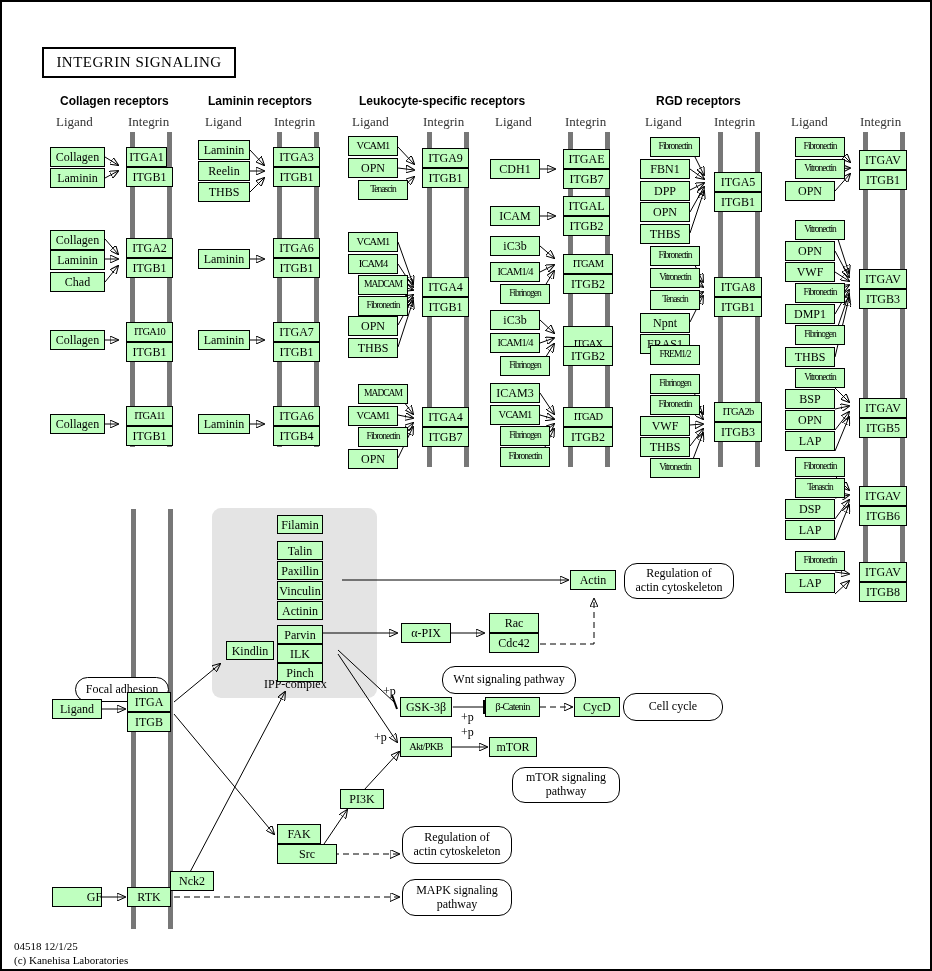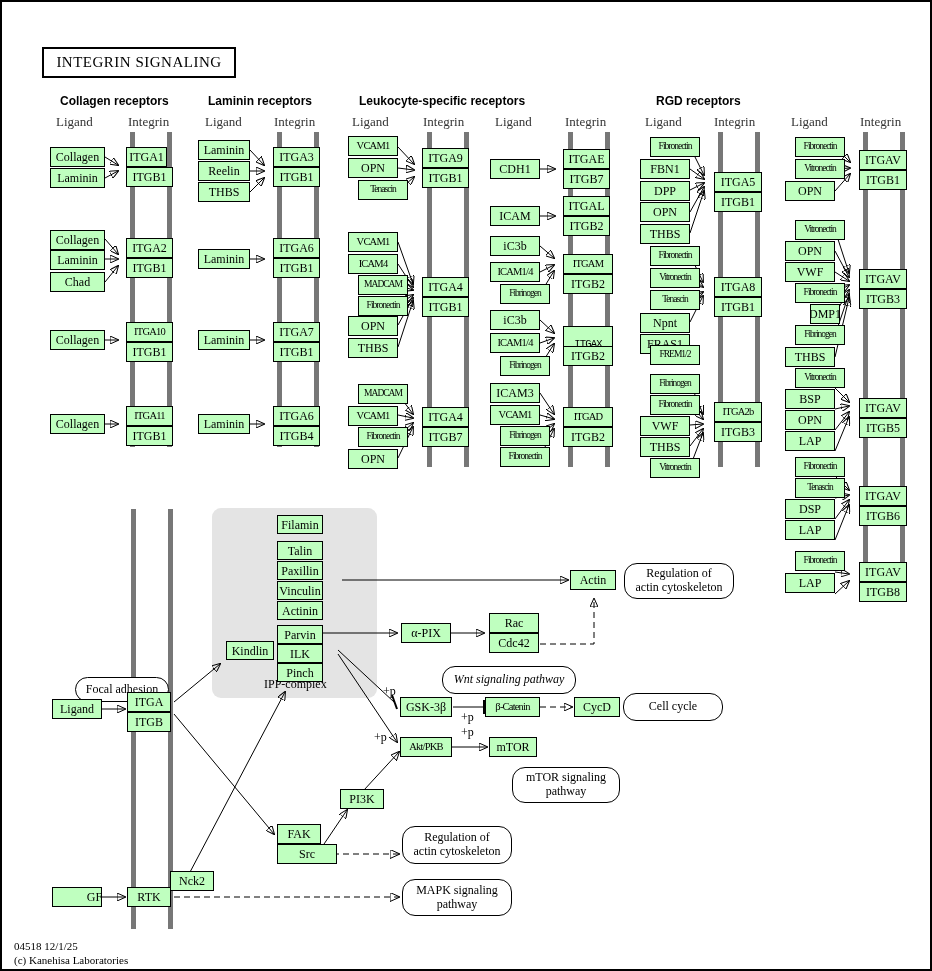--- a/index.html
+++ b/index.html
@@ -309,21 +309,21 @@
 
   <div class="abs gbox" style="left:488px;top:234px;width:50px;height:20px;">iC3b</div>
   <div class="abs gbox tight" style="left:488px;top:260px;width:50px;height:20px;">ICAM1/4</div>
   <div class="abs gbox tighter" style="left:488px;top:282px;width:50px;height:20px;">Fibrinogen</div>
   <div class="abs gbox tight" style="left:561px;top:252px;width:50px;height:20px;">ITGAM</div>
   <div class="abs gbox" style="left:561px;top:272px;width:50px;height:20px;">ITGB2</div>
 
   <div class="abs gbox" style="left:488px;top:308px;width:50px;height:20px;">iC3b</div>
   <div class="abs gbox tight" style="left:488px;top:331px;width:50px;height:20px;">ICAM1/4</div>
   <div class="abs gbox tighter" style="left:488px;top:354px;width:50px;height:20px;">Fibrinogen</div>
-  <div class="abs gbox tight" style="left:561px;top:324px;width:50px;height:36px;font-family:Liberation Mono, monospace;">ITGAX</div>
+  <div class="abs gbox tight" style="left:561px;top:324px;width:50px;height:36px;">ITGAX</div>
   <div class="abs gbox" style="left:561px;top:344px;width:50px;height:20px;">ITGB2</div>
 
   <div class="abs gbox" style="left:488px;top:381px;width:50px;height:20px;">ICAM3</div>
   <div class="abs gbox tight" style="left:488px;top:403px;width:50px;height:20px;">VCAM1</div>
   <div class="abs gbox tighter" style="left:488px;top:424px;width:50px;height:20px;">Fibrinogen</div>
   <div class="abs gbox tighter" style="left:488px;top:445px;width:50px;height:20px;">Fibronectin</div>
   <div class="abs gbox tight" style="left:561px;top:405px;width:50px;height:20px;">ITGAD</div>
   <div class="abs gbox" style="left:561px;top:425px;width:50px;height:20px;">ITGB2</div>
 
   <div class="abs gbox tighter" style="left:638px;top:135px;width:50px;height:20px;">Fibronectin</div>
@@ -354,21 +354,21 @@
   <div class="abs gbox tighter" style="left:783px;top:135px;width:50px;height:20px;">Fibronectin</div>
   <div class="abs gbox tighter" style="left:783px;top:157px;width:50px;height:20px;">Vitronectin</div>
   <div class="abs gbox" style="left:783px;top:179px;width:50px;height:20px;">OPN</div>
   <div class="abs gbox" style="left:857px;top:148px;width:48px;height:20px;">ITGAV</div>
   <div class="abs gbox" style="left:857px;top:168px;width:48px;height:20px;">ITGB1</div>
 
   <div class="abs gbox tighter" style="left:783px;top:218px;width:50px;height:20px;">Vitronectin</div>
   <div class="abs gbox" style="left:783px;top:239px;width:50px;height:20px;">OPN</div>
   <div class="abs gbox" style="left:783px;top:260px;width:50px;height:20px;">VWF</div>
   <div class="abs gbox tighter" style="left:783px;top:281px;width:50px;height:20px;">Fibronectin</div>
-  <div class="abs gbox" style="left:808px;top:302px;width:30px;height:20px;text-align:center;">DMP1</div>
+  <div class="abs gbox" style="left:783px;top:302px;width:50px;height:20px;text-align:center;">DMP1</div>
   <div class="abs gbox tighter" style="left:783px;top:323px;width:50px;height:20px;">Fibrinogen</div>
   <div class="abs gbox" style="left:783px;top:345px;width:50px;height:20px;">THBS</div>
   <div class="abs gbox" style="left:857px;top:267px;width:48px;height:20px;">ITGAV</div>
   <div class="abs gbox" style="left:857px;top:287px;width:48px;height:20px;">ITGB3</div>
 
   <div class="abs gbox tighter" style="left:783px;top:366px;width:50px;height:20px;">Vitronectin</div>
   <div class="abs gbox" style="left:783px;top:387px;width:50px;height:20px;">BSP</div>
   <div class="abs gbox" style="left:783px;top:408px;width:50px;height:20px;">OPN</div>
   <div class="abs gbox" style="left:783px;top:429px;width:50px;height:20px;">LAP</div>
   <div class="abs gbox" style="left:857px;top:396px;width:48px;height:20px;">ITGAV</div>
@@ -421,21 +421,21 @@
   <div class="abs gbox tight" style="left:398px;top:735px;width:52px;height:20px;">Akt/PKB</div>
   <div class="abs gbox" style="left:487px;top:735px;width:48px;height:20px;">mTOR</div>
 
   <div class="abs plabel" style="left:381px;top:682px;">+p</div>
   <div class="abs plabel" style="left:459px;top:708px;">+p</div>
   <div class="abs plabel" style="left:372px;top:728px;">+p</div>
   <div class="abs plabel" style="left:459px;top:723px;">+p</div>
 
   <div class="abs pill" style="left:622px;top:561px;width:110px;height:36px;white-space:pre-line;">Regulation of
 actin cytoskeleton</div>
-  <div class="abs pill" style="left:440px;top:664px;width:134px;height:28px;font-style:italic;">Wnt signaling pathway</div>
+  <div class="abs pill" style="left:440px;top:664px;width:134px;height:28px;">Wnt signaling pathway</div>
   <div class="abs pill" style="left:621px;top:691px;width:100px;height:28px;">Cell cycle</div>
   <div class="abs pill" style="left:510px;top:765px;width:108px;height:36px;white-space:pre-line;">mTOR signaling
 pathway</div>
   <div class="abs pill" style="left:400px;top:824px;width:110px;height:38px;white-space:pre-line;">Regulation of
 actin cytoskeleton</div>
   <div class="abs pill" style="left:400px;top:877px;width:110px;height:37px;white-space:pre-line;">MAPK signaling
 pathway</div>
 
   <div class="abs" id="footer">
     <div>04518 12/1/25</div>

